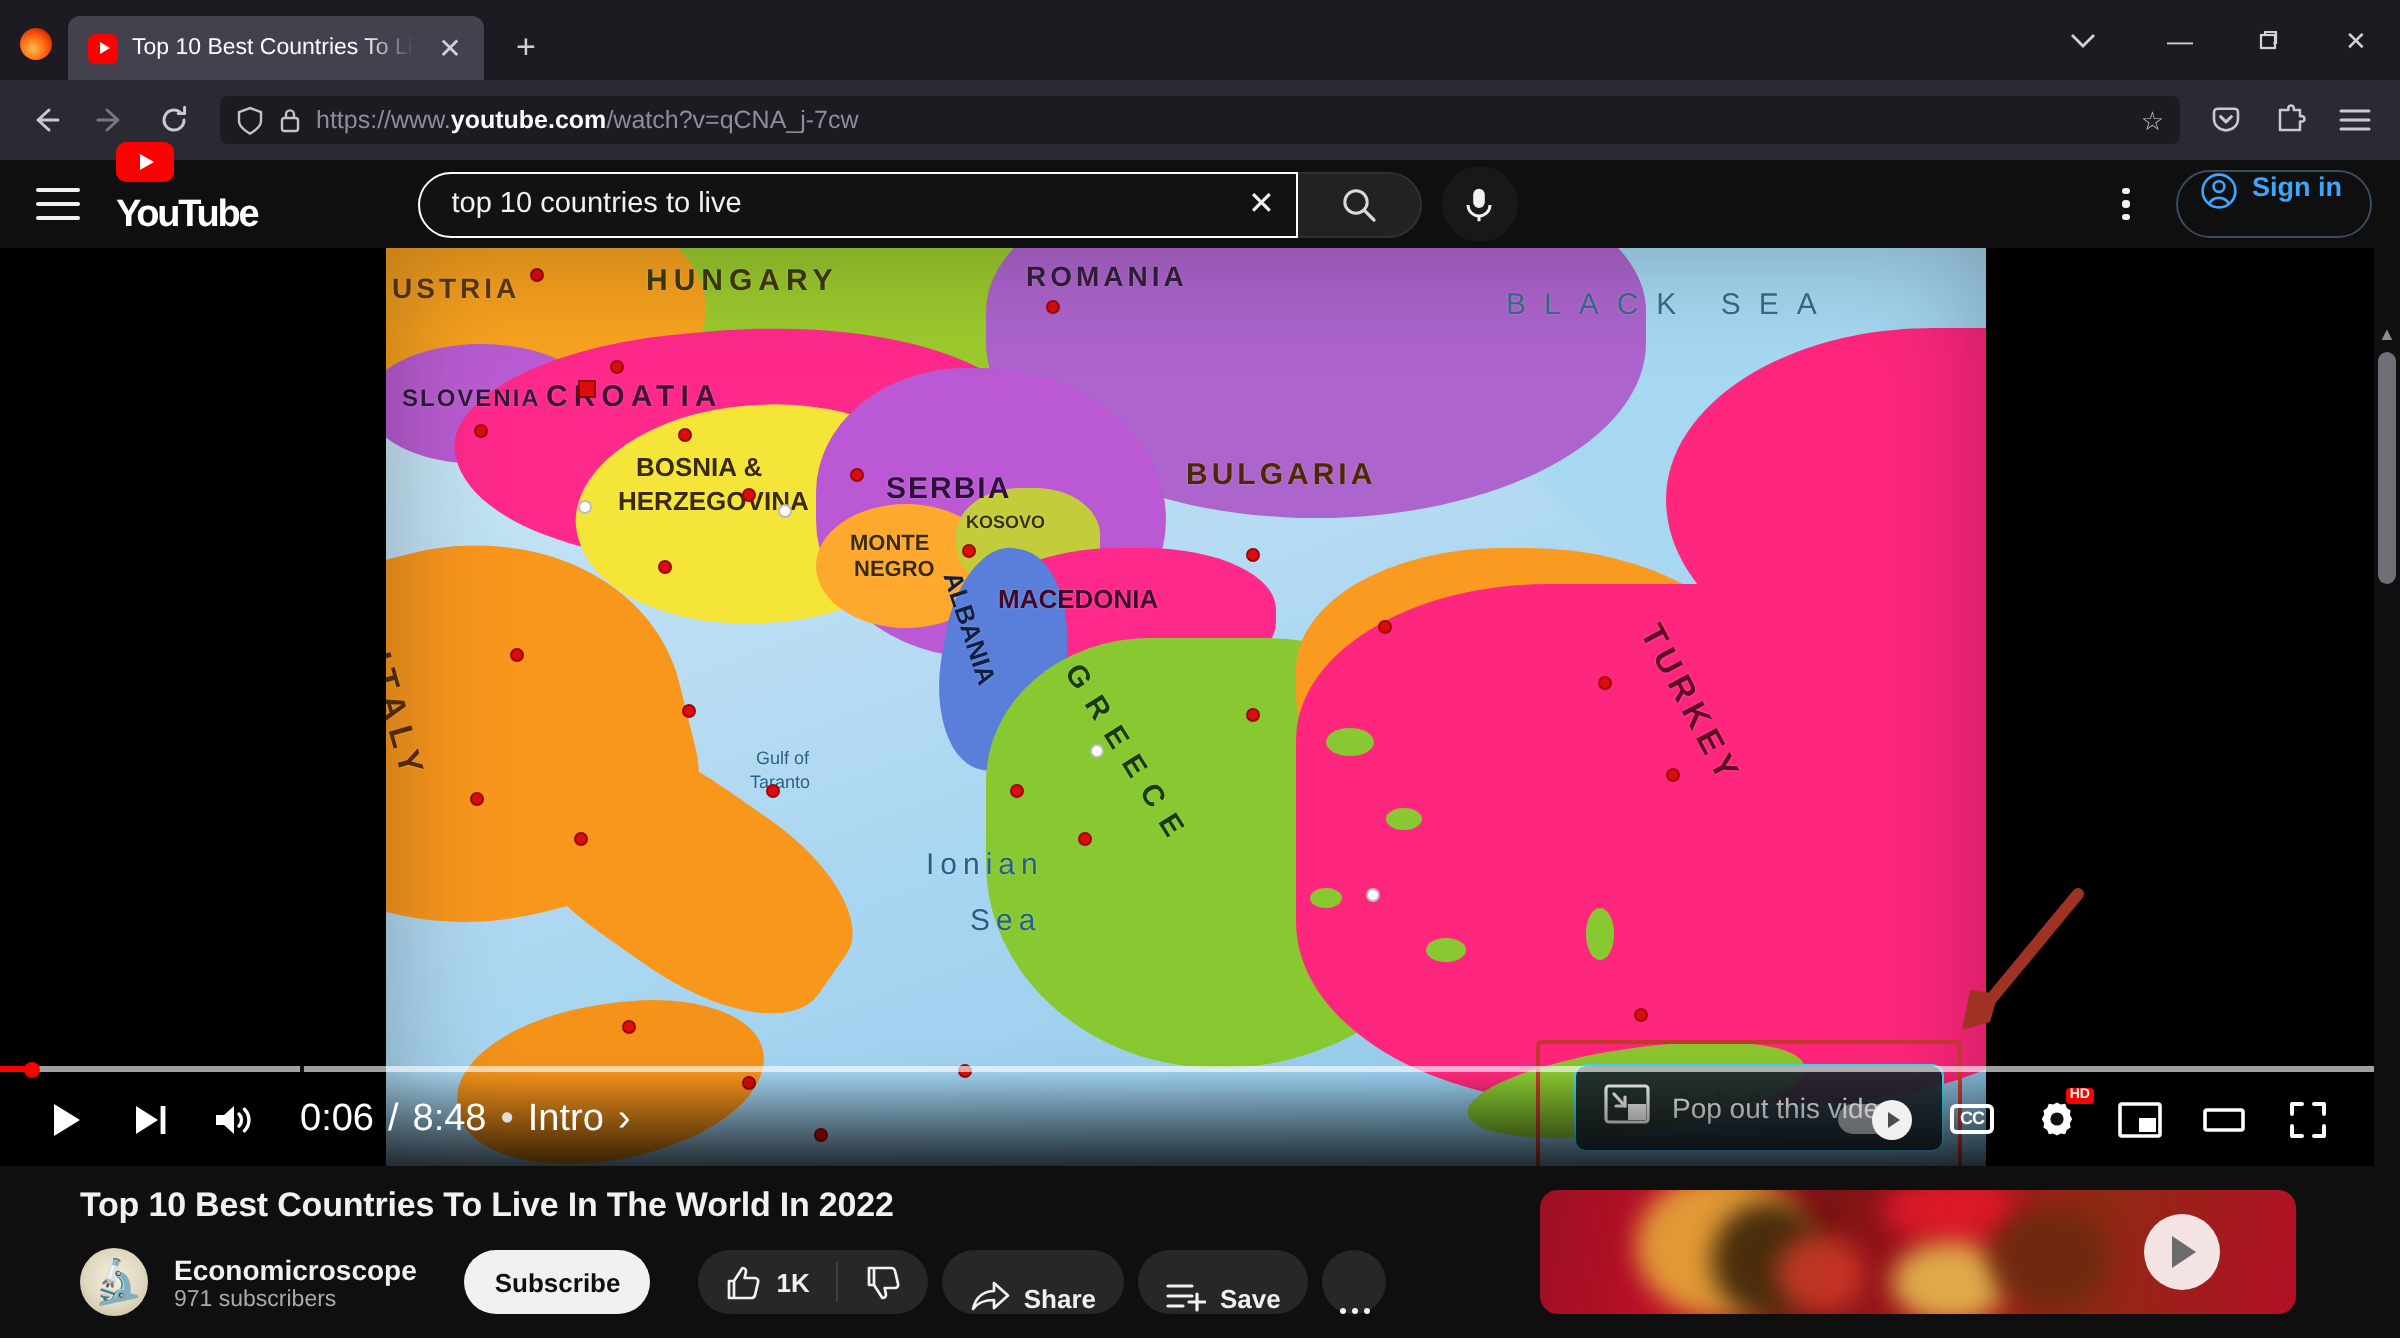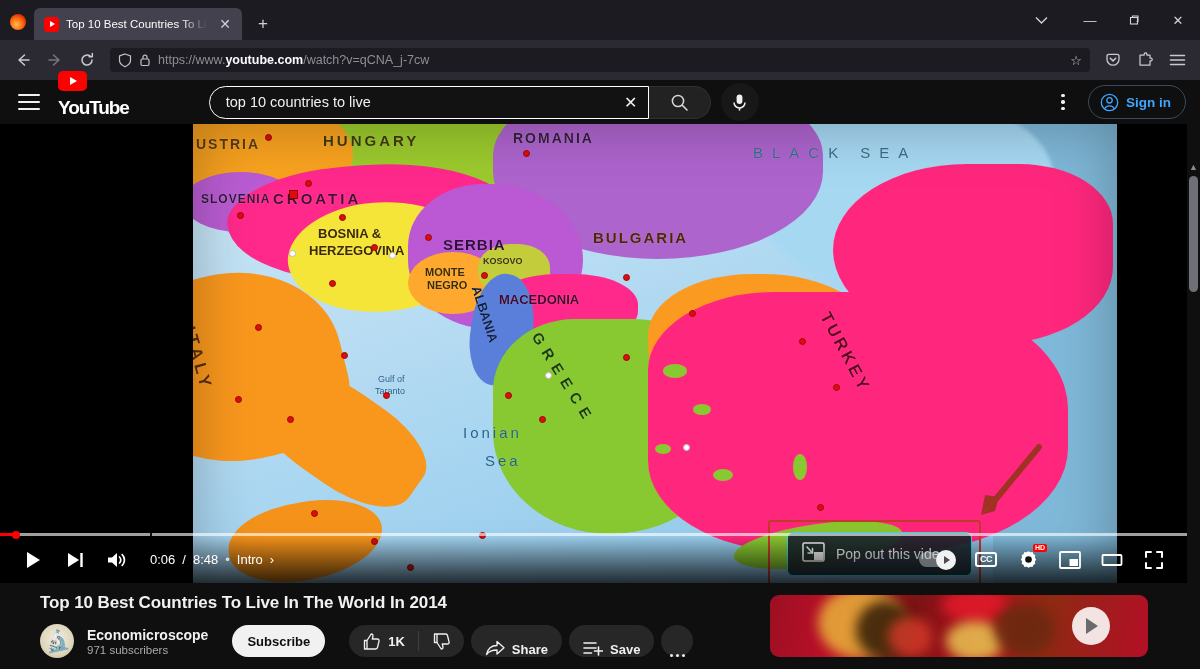--- a/index.html
+++ b/index.html
@@ -107,28 +107,28 @@
     border-left: none; border-radius: 0 18px 18px 0; display:flex; align-items:center; justify-content:center;
   }
   .mic-btn {
     width: 38px; height: 38px; border-radius: 50%; background: #181818; margin-left: 10px;
     display:flex; align-items:center; justify-content:center;
   }
   .yt-right { margin-left: auto; display: flex; align-items: center; gap: 8px; }
   .kebab { width: 34px; height: 34px; display:flex; flex-direction:column; align-items:center; justify-content:center; gap:3px; }
   .kebab i { width: 3.4px; height: 3.4px; background: #f1f1f1; border-radius: 50%; display:block; }
   .signin {
-    height: 34px; border: 1px solid #3b4a5c; border-radius: 18px; display:flex; align-items:center;
+    height: 34px; border: 1px solid #3b4a5c; border-radius: 18px; display:flex; align-items:flex-start;
     gap: 7px; padding: 0 14px 0 11px; color: #3ea6ff; font-size: 13.5px; font-weight: 600;
   }
 
   
   .player { position: relative; width: 1187px; height: 459px; background: #000; overflow: hidden; }
   .video-area {
-    position: absolute; left: 193px; top: 0; width: 924px; height: 459px; overflow: hidden;
+    position: absolute; left: 193px; top: 0; width: 800px; height: 459px; overflow: hidden;
     background: #7fb8d8;
   }
   
   .map { position:absolute; inset:0; filter: saturate(1.12) blur(0.35px); }
   .m { position: absolute; }
   .lbl { position: absolute; color: #1b1b2b; font-weight: 700; white-space: nowrap;
          font-family: "Liberation Sans", sans-serif; text-shadow: 0 0 1px rgba(255,255,255,.35); }
   .dot { position:absolute; width:7px; height:7px; background:#cc1111; border-radius:50%;
          border:1px solid #8d0a0a; }
   .dot.w { background:#fff; border-color:#bbb; }
@@ -152,21 +152,21 @@
   .progress .play { position:absolute; left:0; top:0; height:100%; width: 1.1%; background: #ff0000; }
   .progress .knob { position:absolute; left: 12px; top: -2.5px; width: 8px; height: 8px; background:#ff0000; border-radius:50%;}
   .progress .chap { position:absolute; left: 150px; top:0; width:2px; height:100%; background:#0f0f0f; }
 
   .ctrlbar {
     position: absolute; left: 0; bottom: 0; width: 1187px; height: 47px;
     display: flex; align-items: center; padding: 0 12px; z-index: 11;
     background: linear-gradient(to top, rgba(0,0,0,.75), rgba(0,0,0,.0));
   }
   .cbtn { width: 42px; height: 44px; display:flex; align-items:center; justify-content:center; color:#fff; flex:0 0 auto;}
-  .timelbl { color: #fff; font-size: 13px; margin-left: 12px; display:flex; align-items:center; gap:7px; white-space:nowrap;}
+  .timelbl { color: #fff; font-size: 19px; margin-left: 12px; display:flex; align-items:center; gap:7px; white-space:nowrap;}
   .timelbl .sep { color:#ddd; }
   .timelbl .chapname { color:#fff; }
   .ctrl-right { margin-left: auto; display: flex; align-items: center; }
   .autoplay { width: 36px; height: 15px; border-radius: 8px; background: rgba(255,255,255,.35); position: relative; margin: 0 10px; }
   .autoplay .knob2 { position:absolute; right: -1px; top: -2.5px; width: 20px; height: 20px; border-radius: 50%; background:#f1f1f1; display:flex;align-items:center;justify-content:center;}
   .autoplay .knob2::after { content:""; width:0;height:0;border-left:6px solid #4b4b4b;border-top:4px solid transparent;border-bottom:4px solid transparent;margin-left:2px;}
   .cc-btn { border: 2px solid #fff; border-radius: 3px; padding: 0 3px; font-size: 9px; font-weight:700; color:#fff; line-height:11px; letter-spacing:-0.5px;}
   .hd-badge { position:absolute; top: 6px; right: 2px; background:#ff0000; color:#fff; font-size:7px; font-weight:700; padding: 0px 2px; border-radius:2px; line-height:8px;}
 
   
@@ -544,21 +544,21 @@
           <div class="cbtn">
             <svg width="20" height="20" viewBox="0 0 20 20">
                 <path d="M2 7 V2 H7 M13 2 H18 V7 M18 13 V18 H13 M7 18 H2 V13" stroke="#fff" stroke-width="2" fill="none" stroke-linecap="round" stroke-linejoin="round"></path>
               </svg>
           </div>
         </div>
       </div>
     </div>
 
     <div class="below">
-      <div class="vid-title">Top 10 Best Countries To Live In The World In 2014</div>
+      <div class="vid-title">Top 10 Best Countries To Live In The World In 2022</div>
 
       <div class="meta-row">
         <div class="avatar">
           <span class="scope">🔬</span>
         </div>
         <div class="chan">
           <div class="chan-name">Economicroscope</div>
           <div class="chan-subs">971 subscribers</div>
         </div>
         <div class="subscribe">Subscribe</div>

